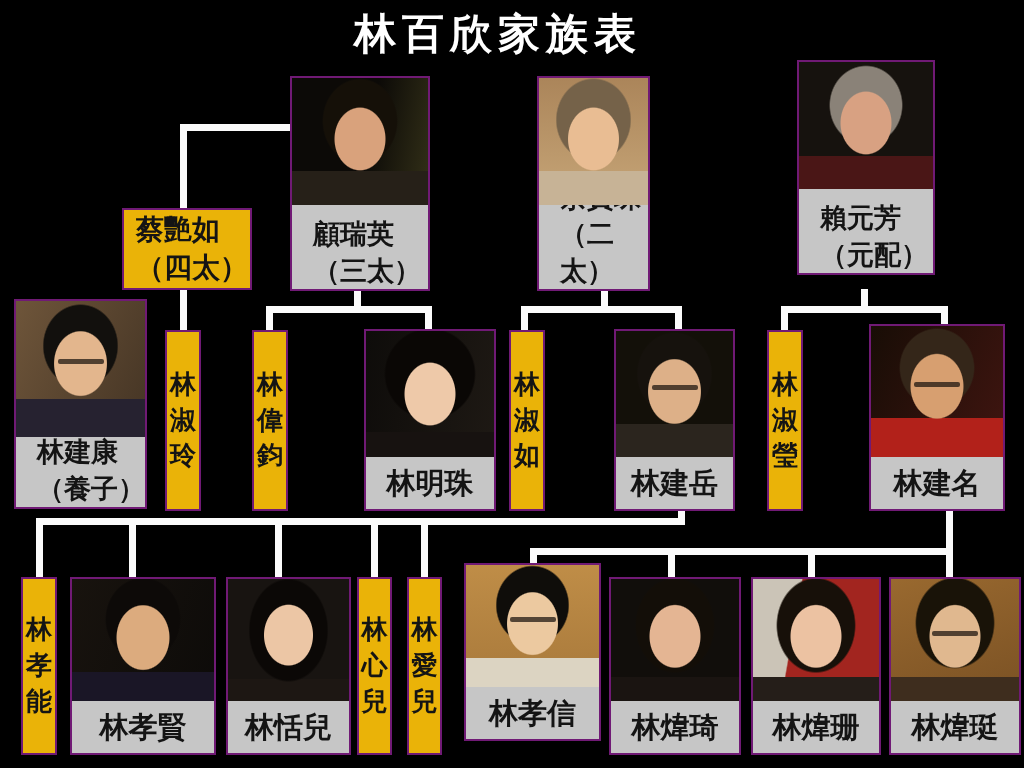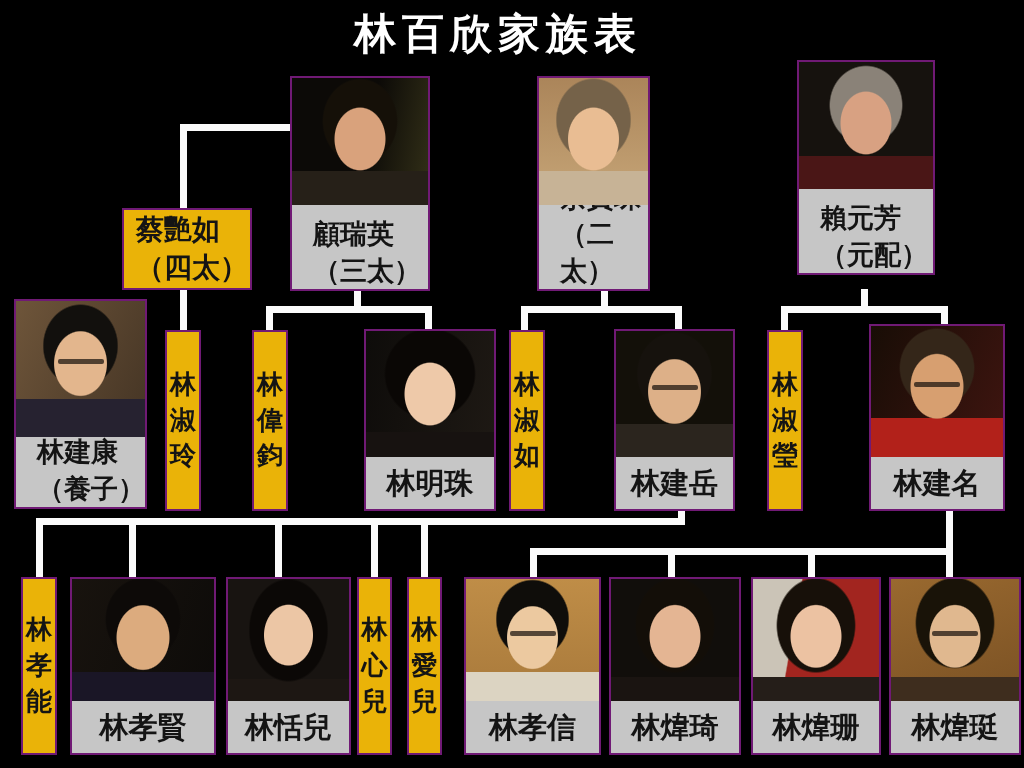--- a/index.html
+++ b/index.html
@@ -227,21 +227,21 @@
   </div>
 
   <div class="box vbox" style="left:357px;top:577px;width:35px;height:178px">
     <span class="vtext">林心兒</span>
   </div>
 
   <div class="box vbox" style="left:407px;top:577px;width:35px;height:178px">
     <span class="vtext">林愛兒</span>
   </div>
 
-  <div class="card" style="left:464px;top:577px;width:137px;height:178px">
+  <div class="card" style="left:464px;top:563px;width:137px;height:178px">
     <div class="ph ph-xiaoxin glasses"></div>
     <div class="lbl-one">林孝信</div>
   </div>
 
   <div class="card" style="left:609px;top:577px;width:132px;height:178px">
     <div class="ph ph-weiqi"></div>
     <div class="lbl-one">林煒琦</div>
   </div>
 
   <div class="card" style="left:751px;top:577px;width:130px;height:178px">

